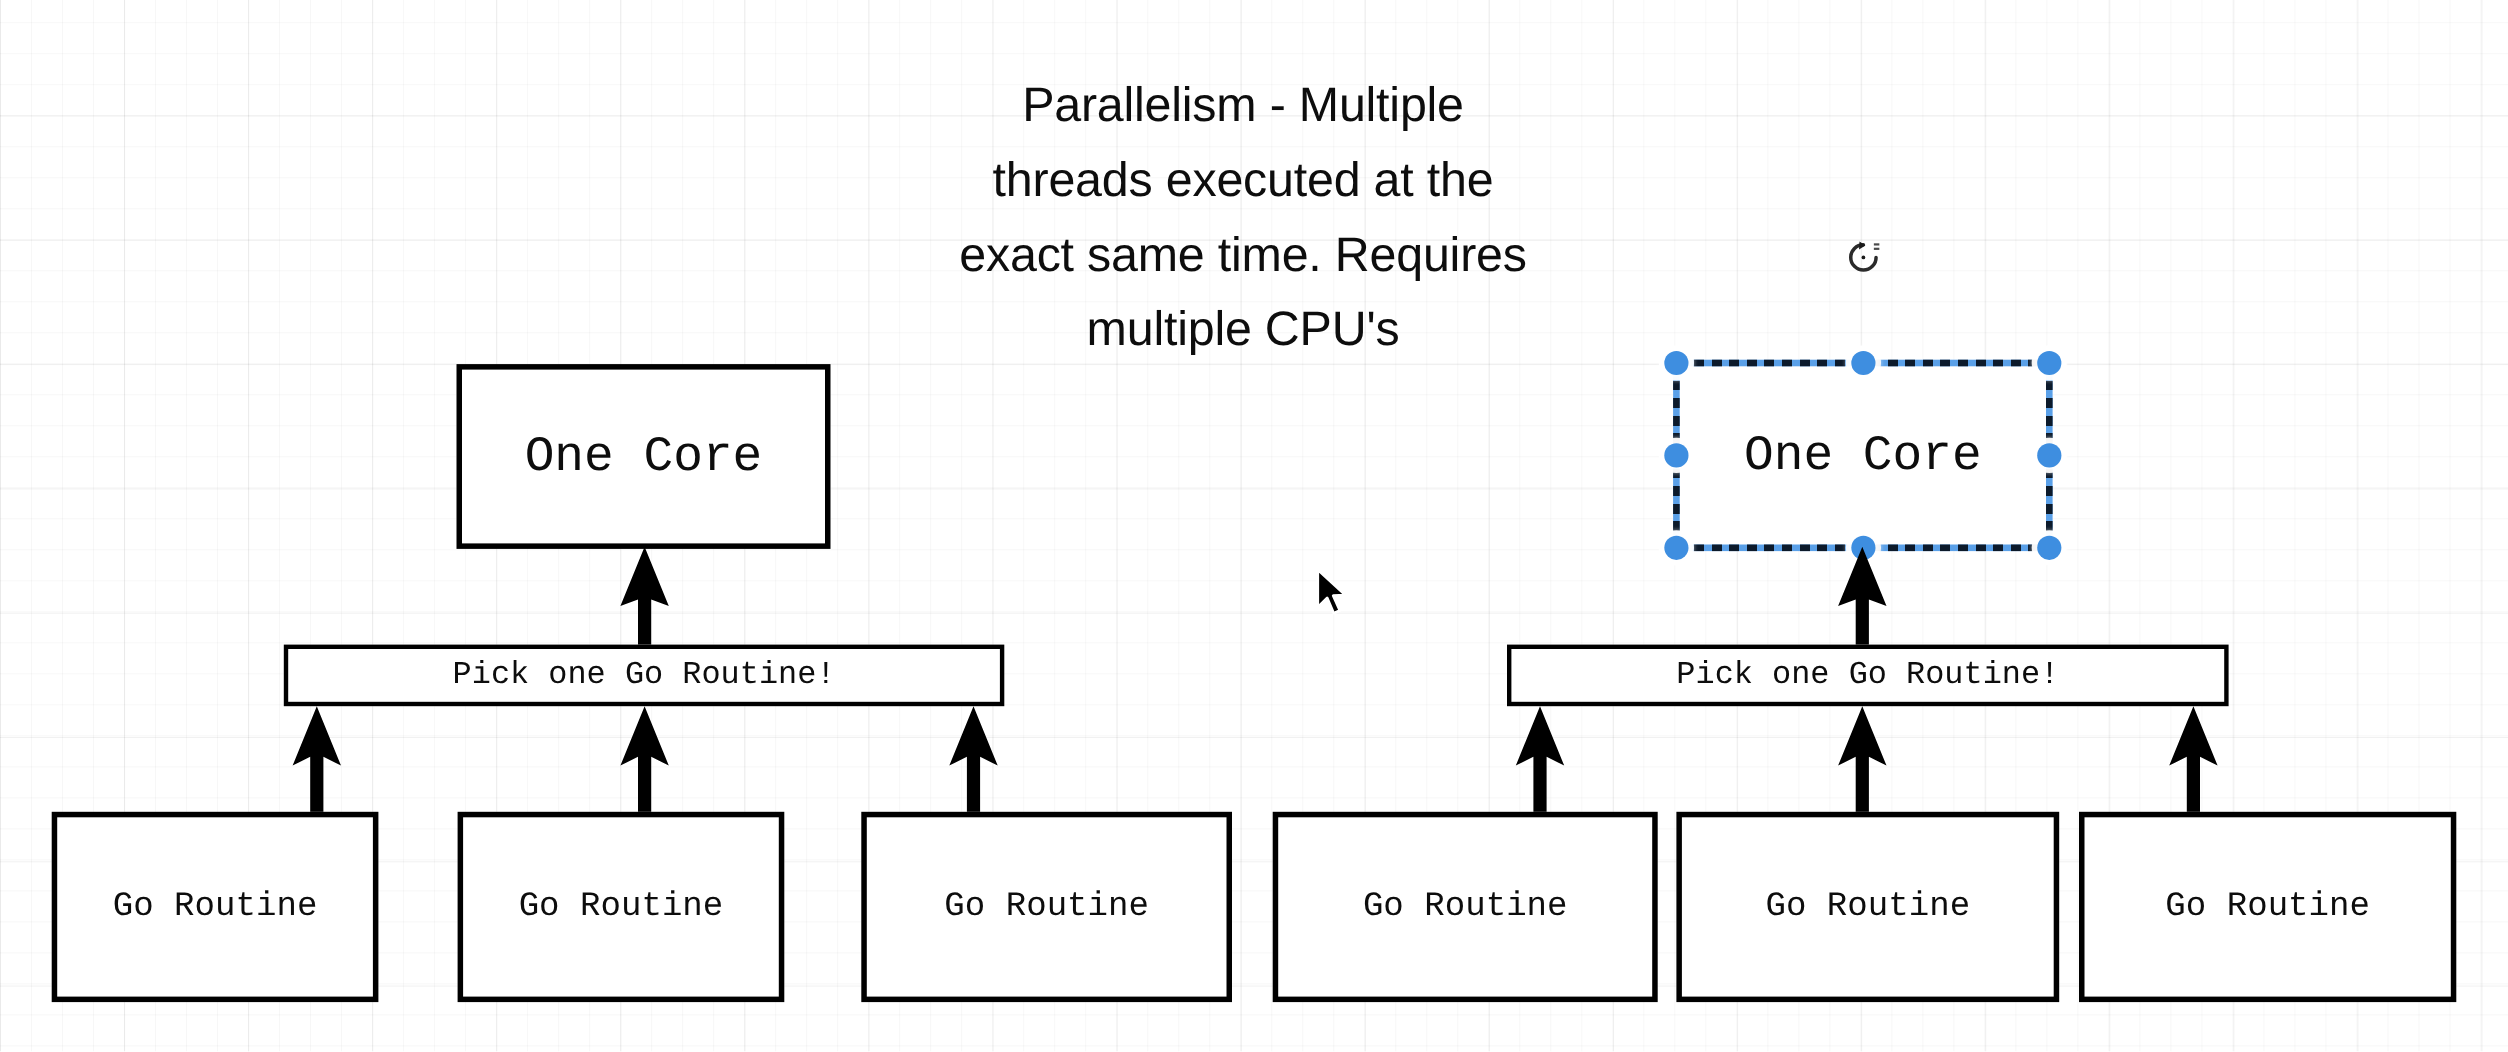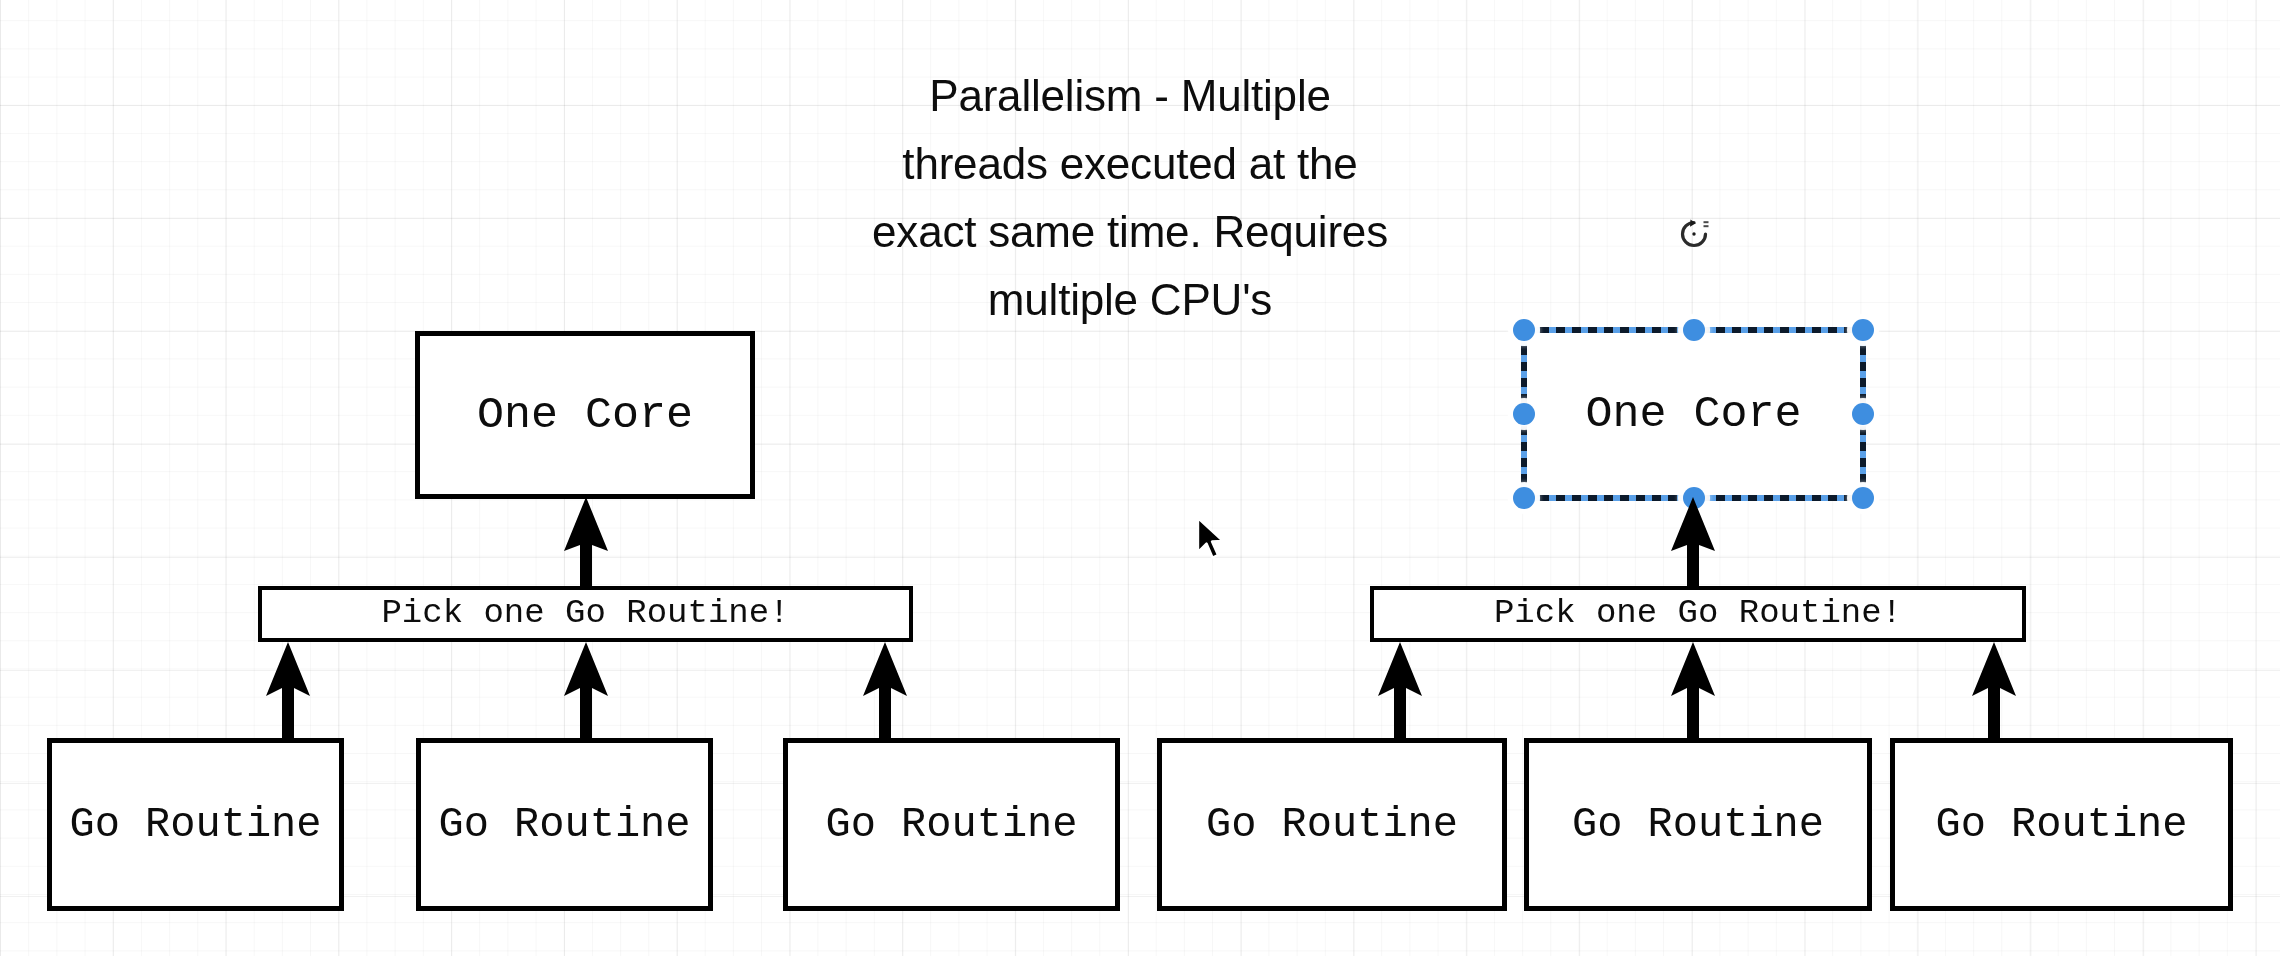--- a/index.html
+++ b/index.html
@@ -62,27 +62,27 @@
     line-height: 1;
     white-space: nowrap;
   }
 
   .core-box .node-label { font-size: 45px; }
 
   .picker-box {
     border-width: 4px;
   }
   .picker-box .node-label {
-    font-size: 34px;
+    font-size: 29px;
     line-height: 1;
     position: relative;
     top: -1px;
   }
 
-  .routine-box .node-label { font-size: 42px; }
+  .routine-box .node-label { font-size: 31px; }
 
   
   .core-box.selected {
     border: none;
     background: #ffffff;
   }
 
   
   .selection-overlay {
     position: absolute;

